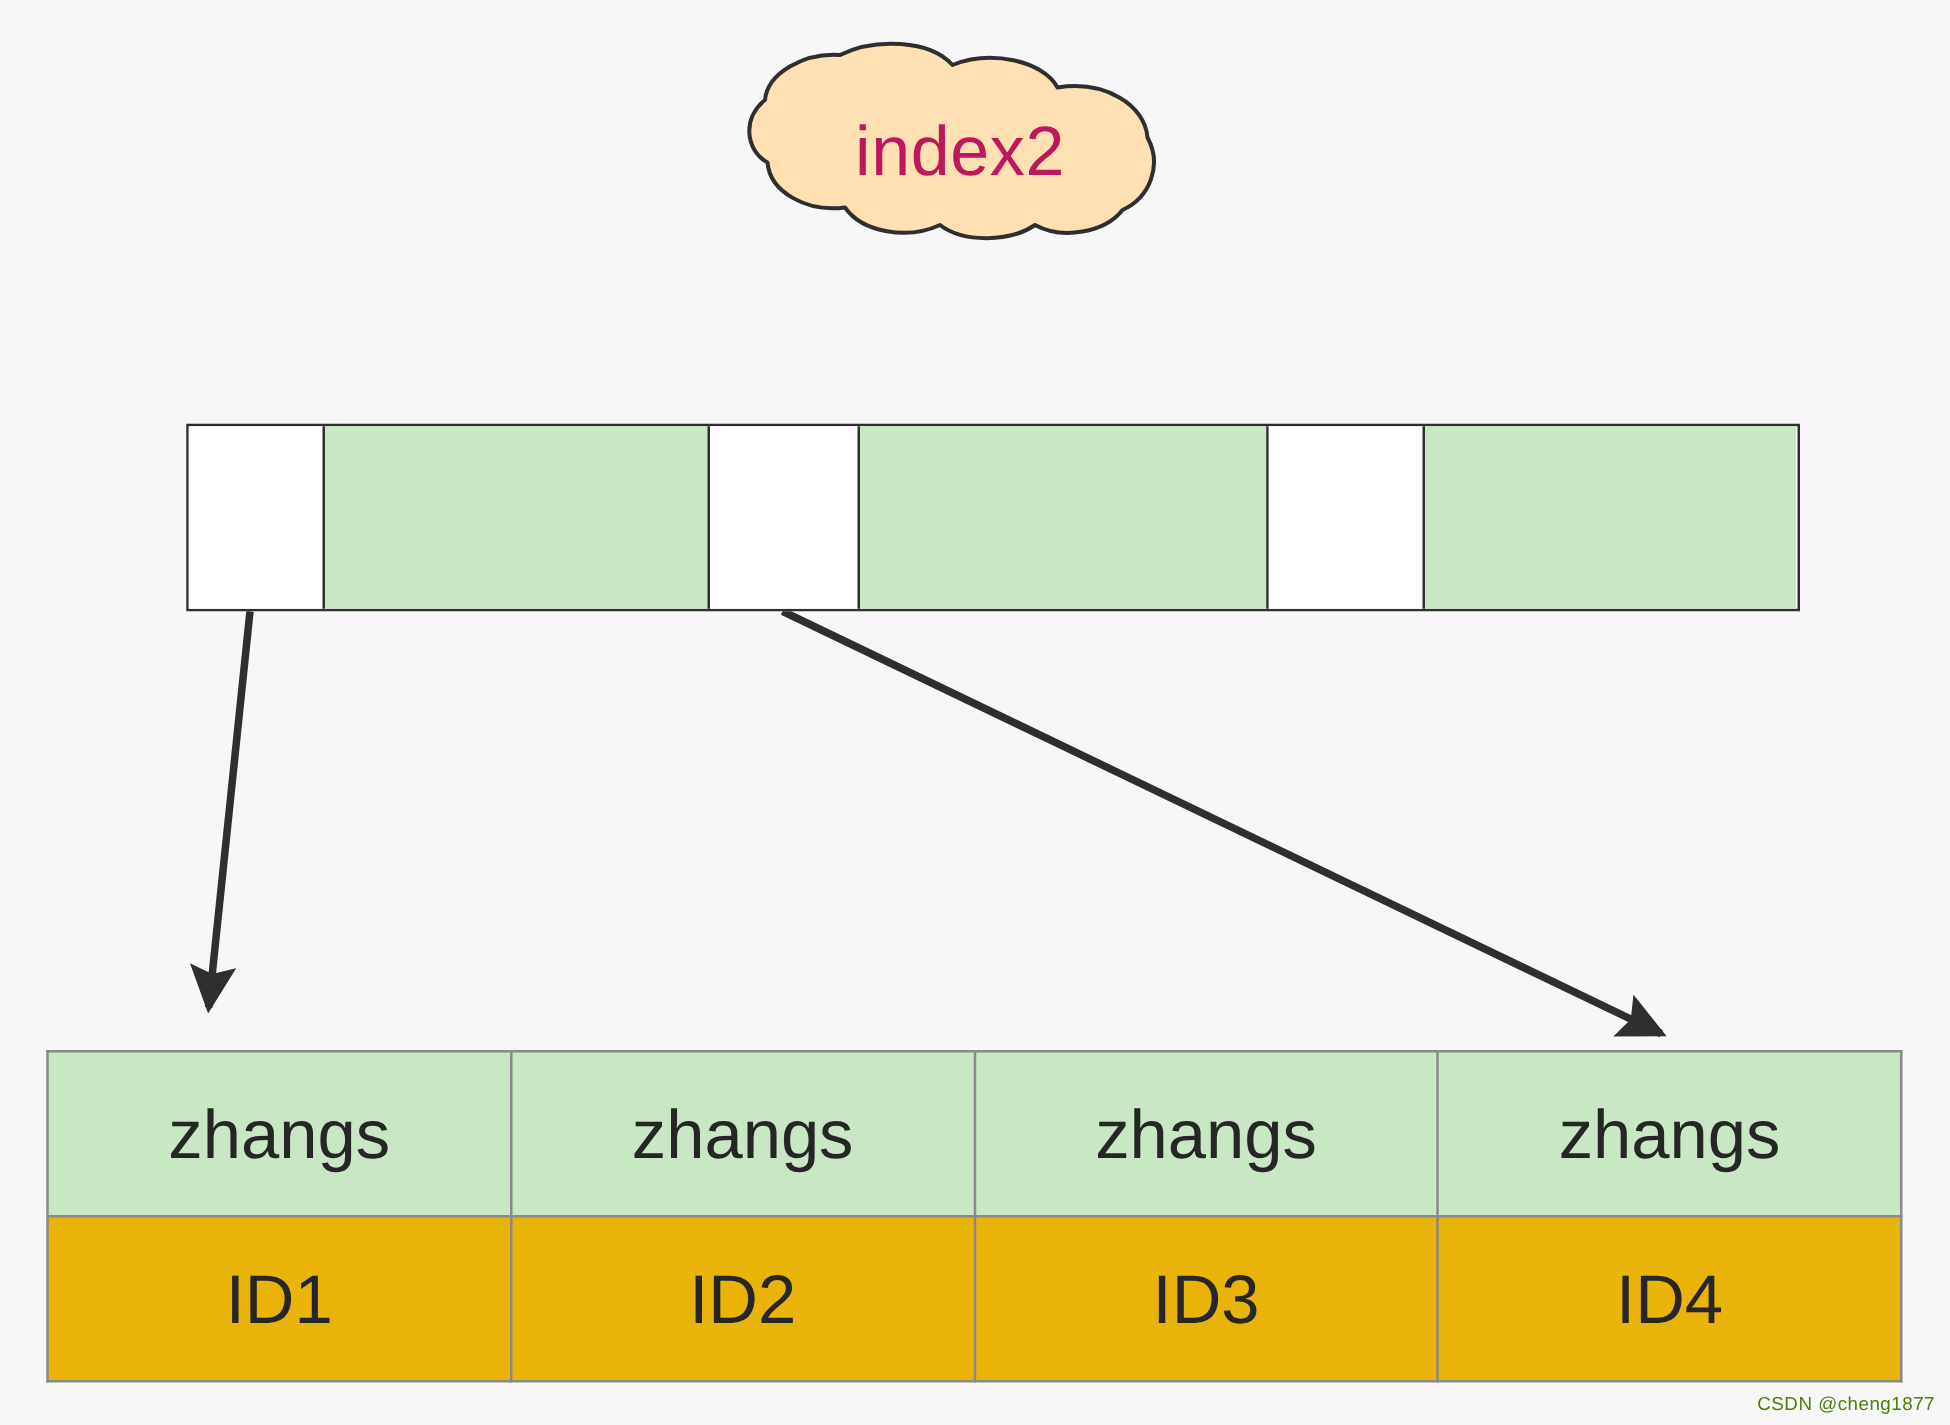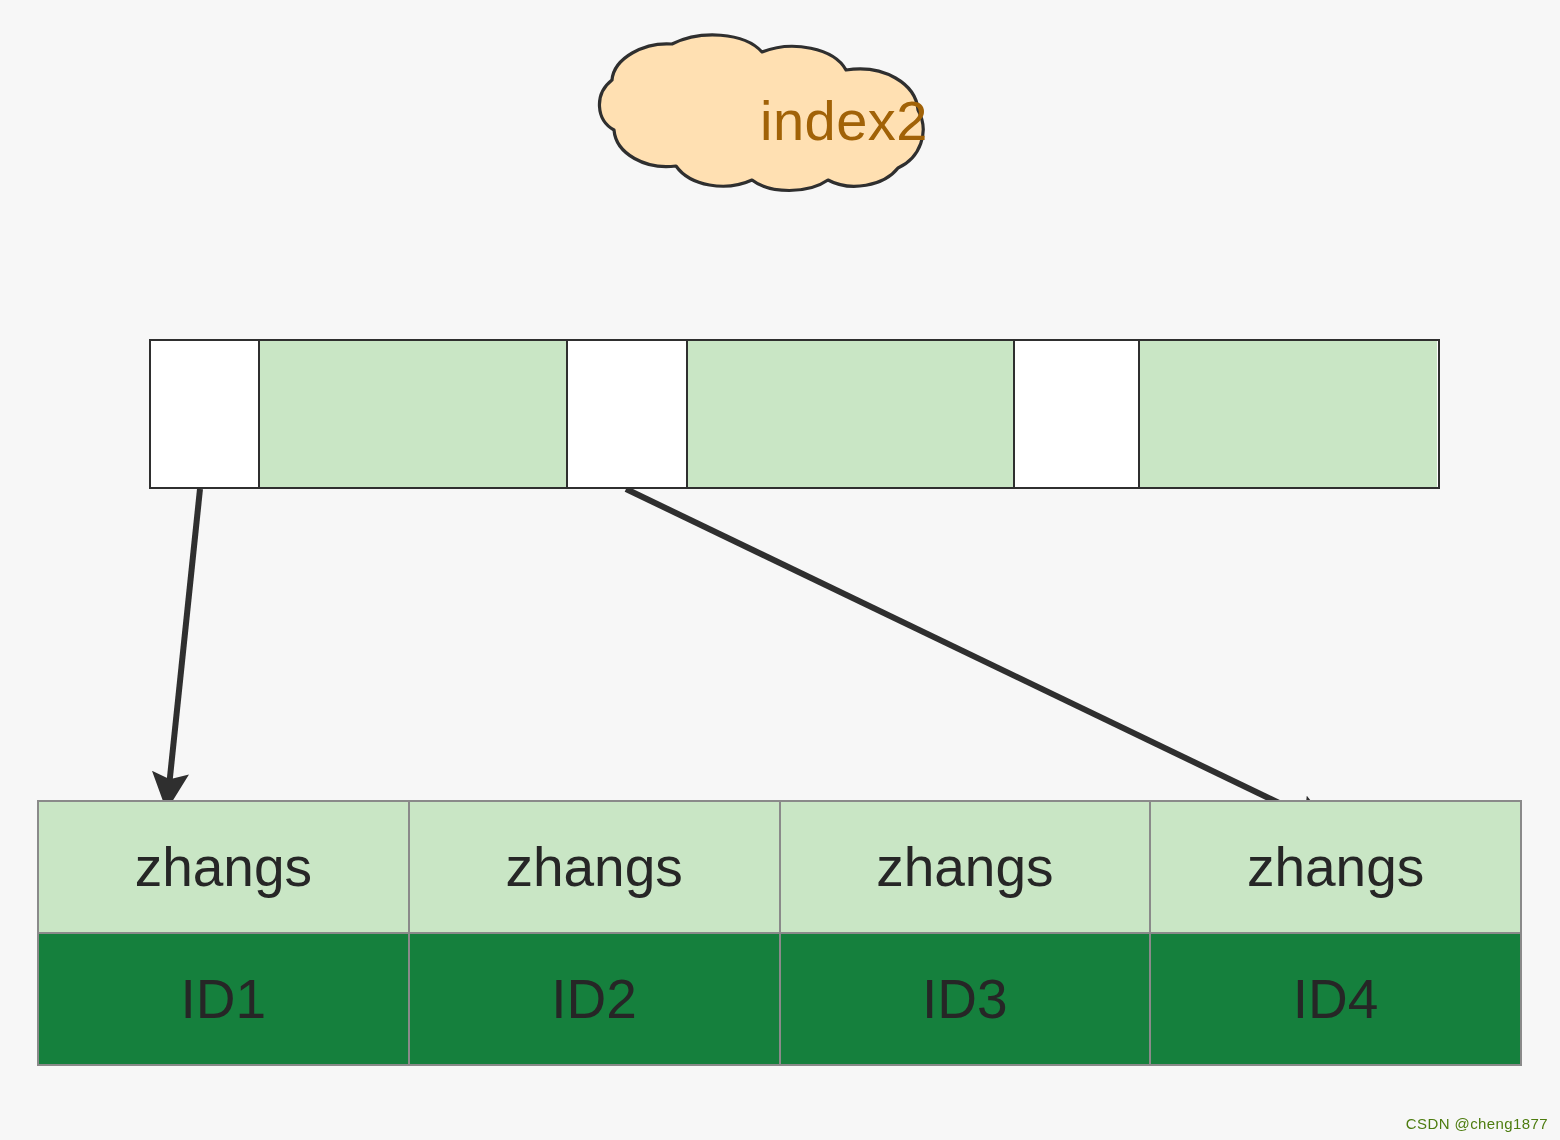--- a/index.html
+++ b/index.html
@@ -26,23 +26,23 @@
     left: 0;
     top: 0;
     width: 1560px;
     height: 1140px;
   }
   .cloud-label {
     position: absolute;
     left: 608px;
     top: 88px;
     width: 320px;
-    text-align: right;
+    text-align: center;
     font-size: 56px;
-    color: #a16207;
+    color: #be185d;
     letter-spacing: 0.5px;
     pointer-events: none;
   }
   .index-strip {
     position: absolute;
     left: 149px;
     top: 339px;
     width: 1291px;
     height: 150px;
     box-sizing: border-box;
@@ -57,37 +57,37 @@
   }
   .index-cell:last-child {
     border-right: none;
   }
   .index-cell.empty  { background: #ffffff; }
   .index-cell.filled { background: #c9e6c5; }
 
   .data-table {
     position: absolute;
     left: 37px;
-    top: 800px;
+    top: 840px;
     width: 1485px;
     height: 260px;
     border-collapse: collapse;
     table-layout: fixed;
   }
   .data-table td {
     border: 2px solid #8a8a8a;
     text-align: center;
     vertical-align: middle;
     font-size: 55px;
     color: #262626;
     height: 130px;
     padding: 0;
   }
   .data-table tr.row-name td { background: #c9e6c5; }
-  .data-table tr.row-id   td { background: #15803d; }
+  .data-table tr.row-id   td { background: #eab308; }
 
   .watermark {
     position: absolute;
     right: 12px;
     bottom: 8px;
     font-size: 15px;
     color: #4d7c0f;
     letter-spacing: 0.4px;
     pointer-events: none;
   }

